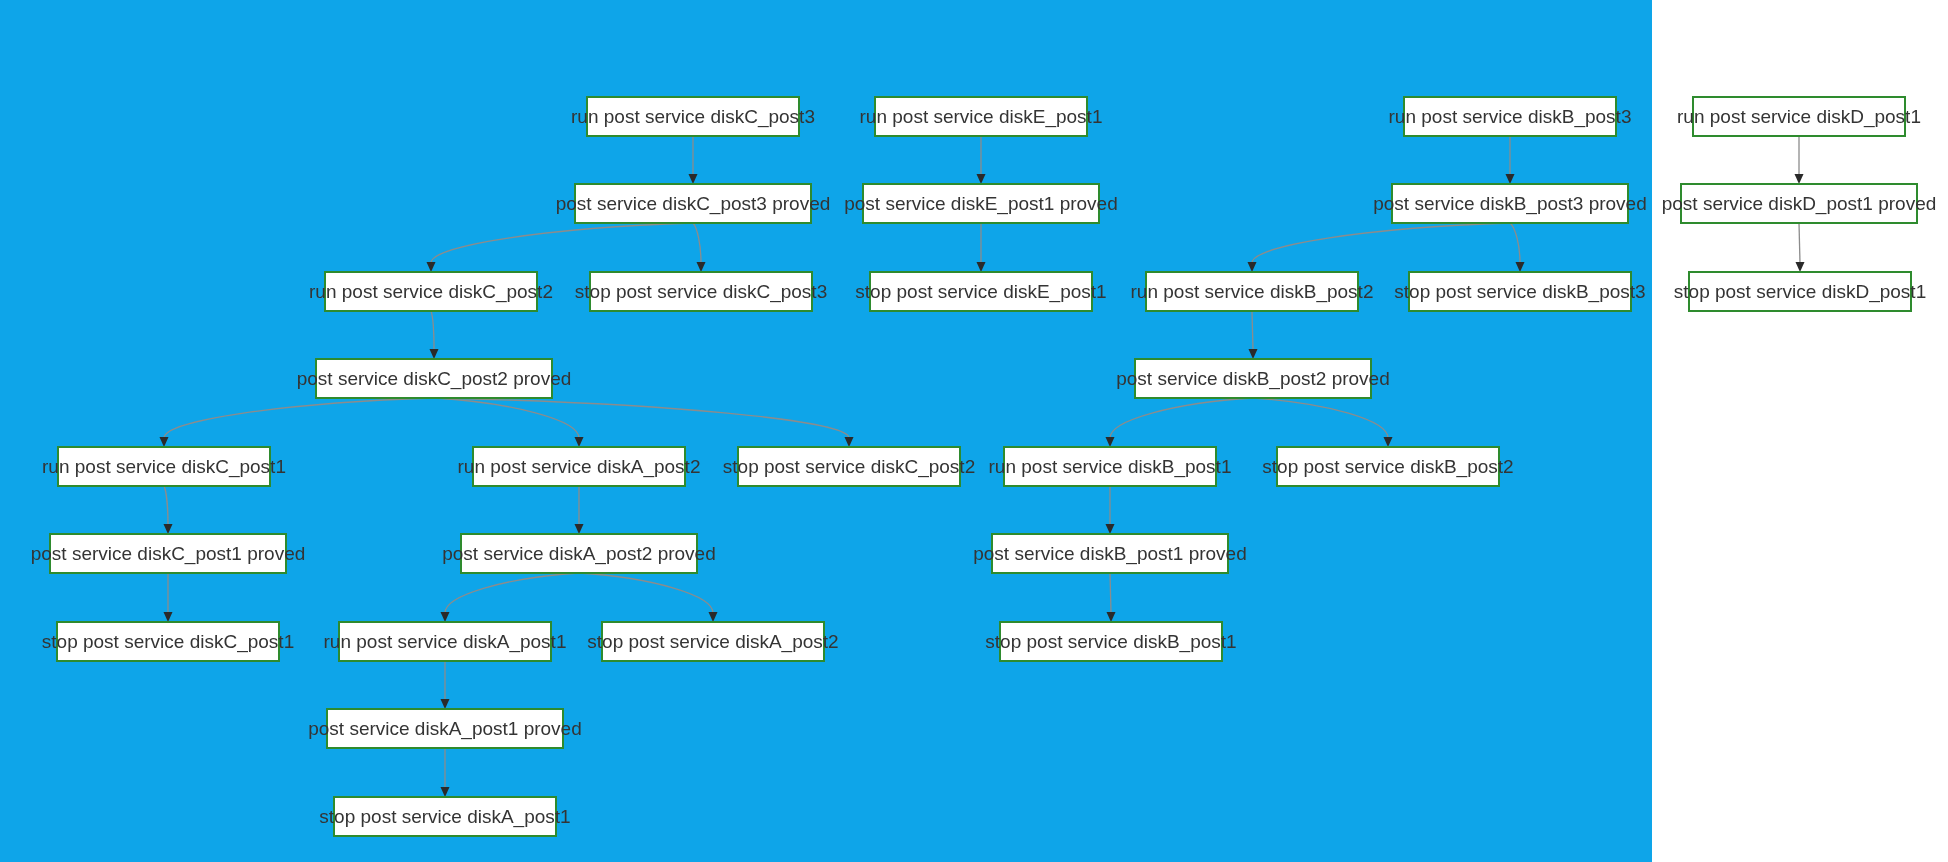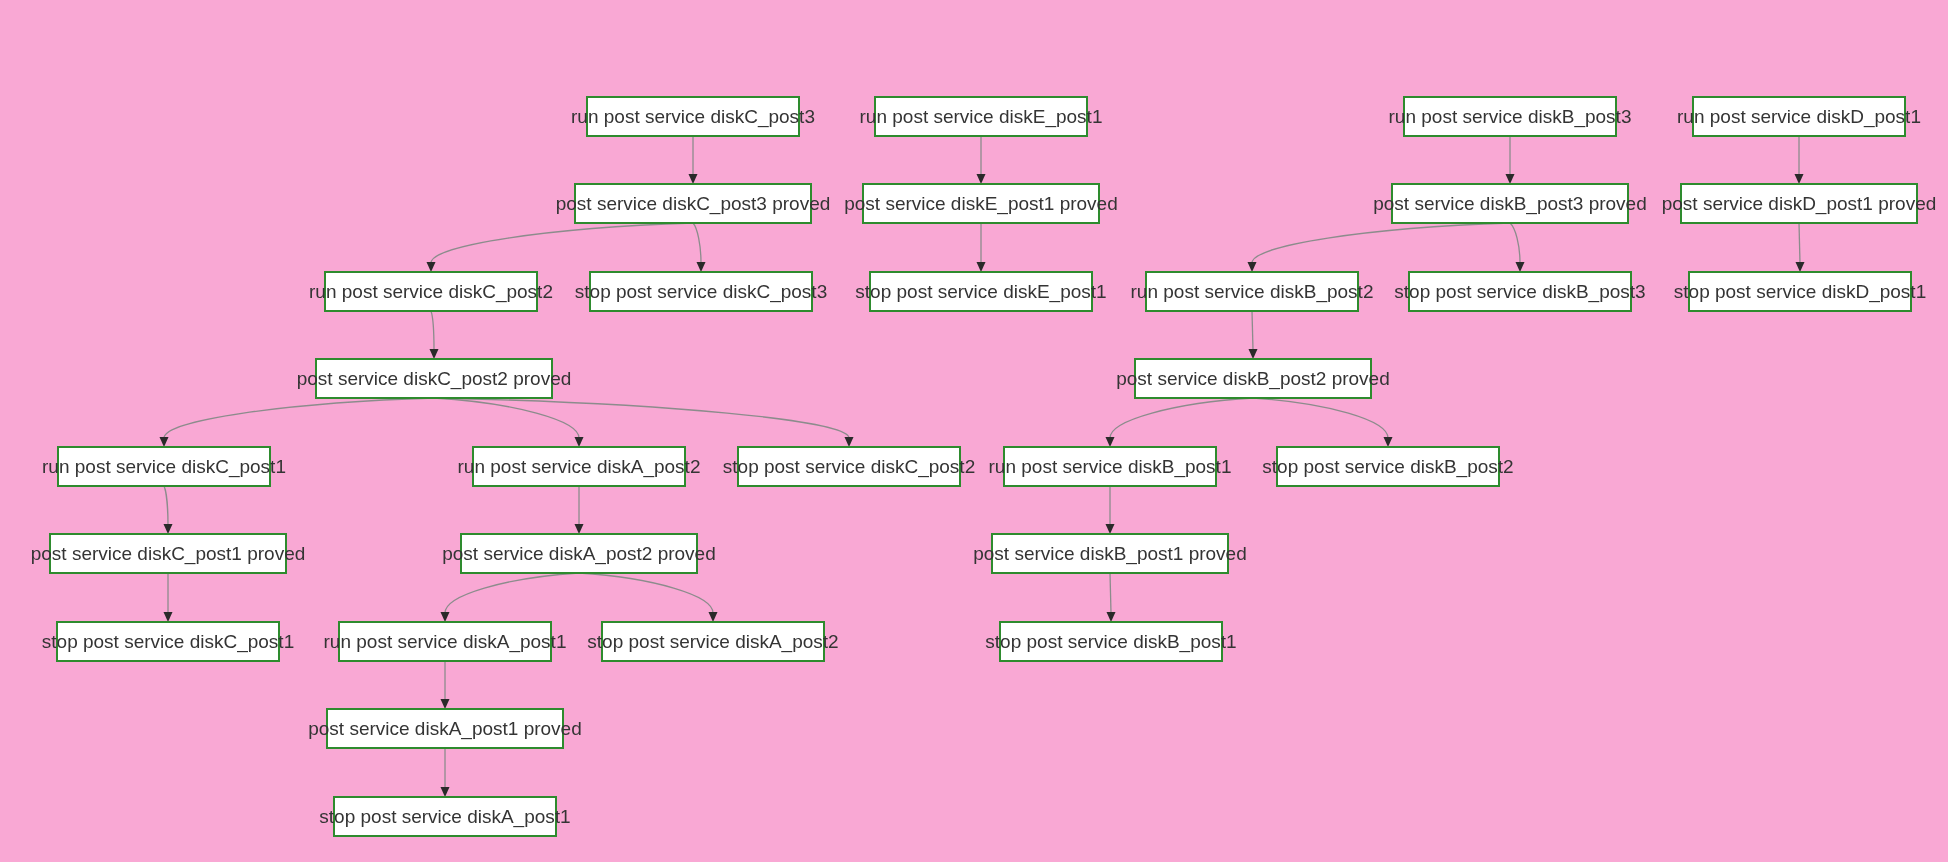--- a/index.html
+++ b/index.html
@@ -8,23 +8,23 @@
     background: #ffffff;
   }
   body {
     width: 1948px;
     height: 862px;
     overflow: hidden;
     font-family: "Liberation Sans", "DejaVu Sans", sans-serif;
   }
   #graph-root {
     position: relative;
-    width: 1948px;
+    width: 1652px;
     height: 862px;
-    background: #f9a8d4;
+    background: #0ea5e9;
     text-align: right;
   }
   svg#graph-canvas {
     position: absolute;
     left: 0;
     top: 0;
     width: 1948px;
     height: 862px;
     display: block;
   }

